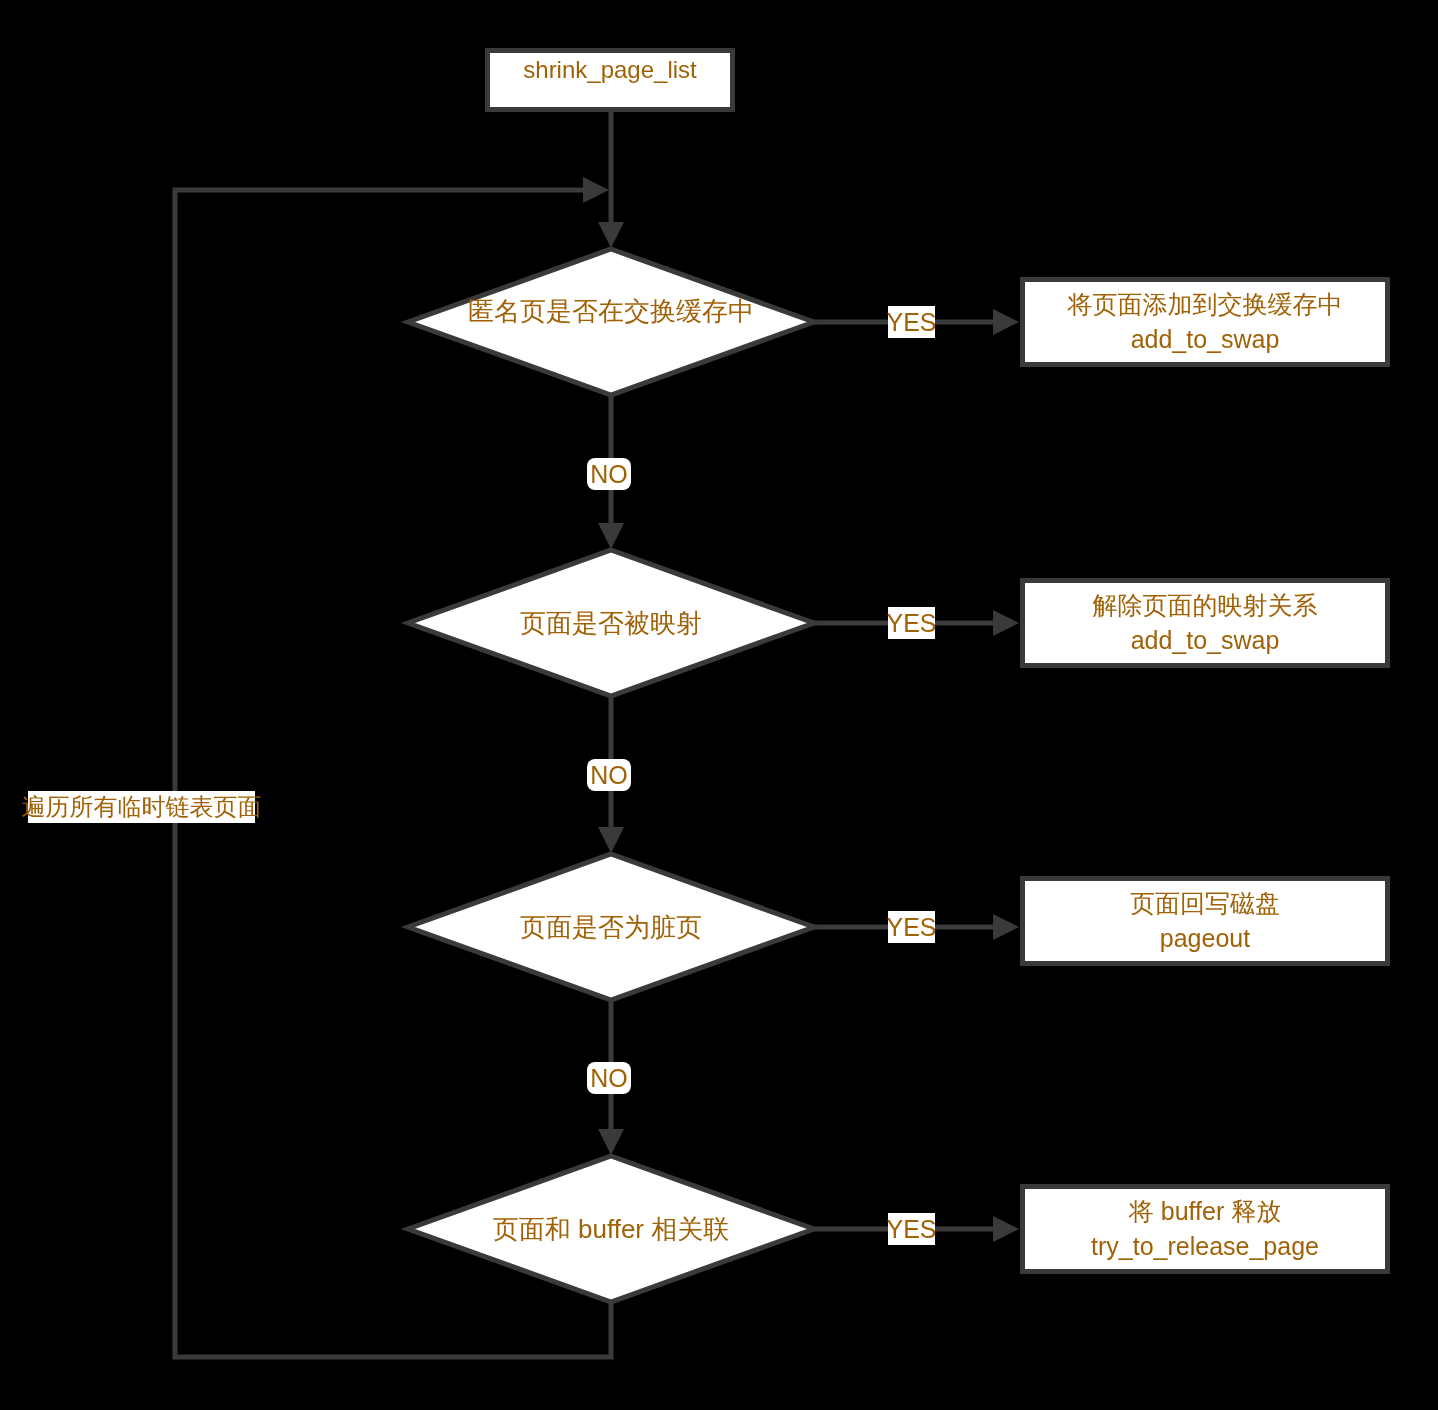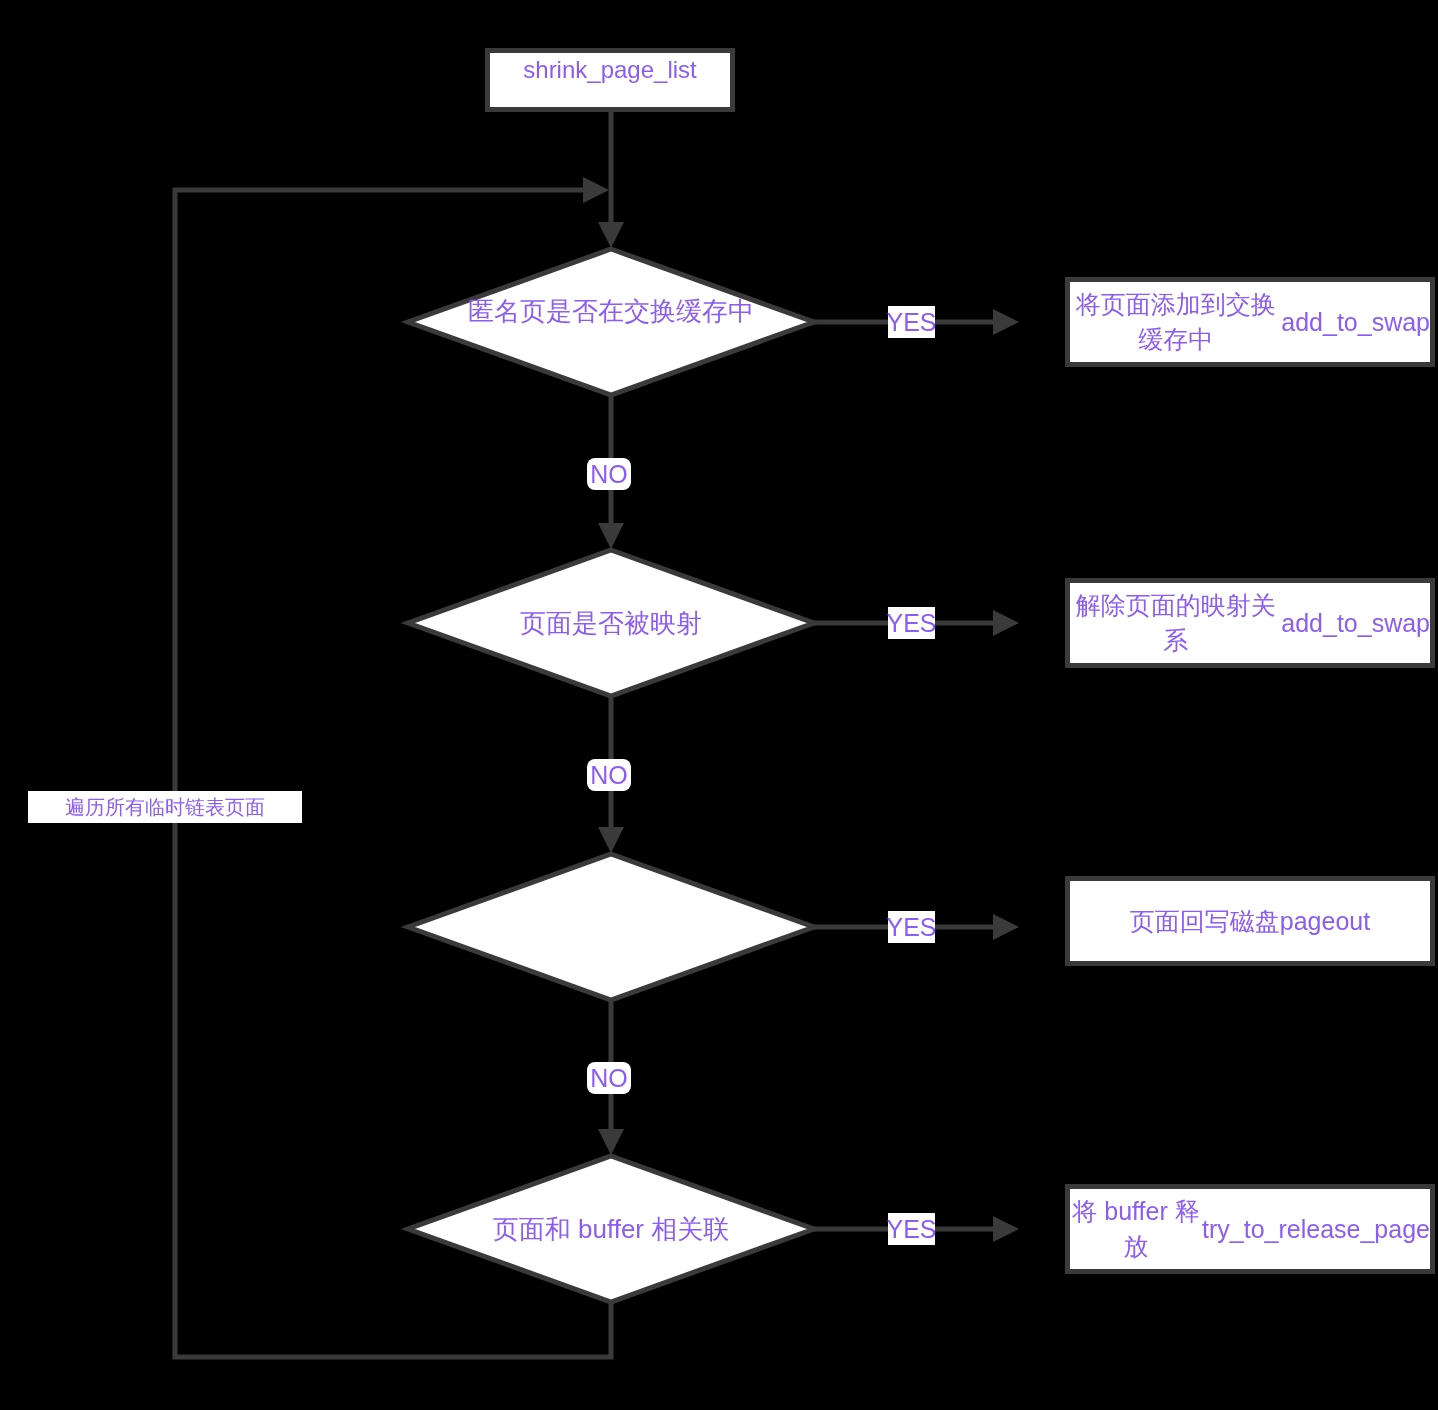--- a/index.html
+++ b/index.html
@@ -3,21 +3,21 @@
 <meta charset="utf-8">
 <style>
   html, body {
     margin: 0; padding: 0; background: #000000;
   }
   .canvas {
     position: relative;
     width: 1438px; height: 1410px;
     background: #000000;
     font-family: "Liberation Sans", sans-serif;
-    color: #8b5cf6;
+    color: #a16207;
     overflow: hidden;
   }
   .canvas svg { position: absolute; left: 0; top: 0; }
 
   .start-node {
     position: absolute; left: 485px; top: 48px;
     width: 240px; height: 51px;
     background: #ffffff; border: 5px solid #3a3a3a;
     display: flex; align-items: flex-start; justify-content: center;
     padding-top: 3px;
@@ -25,37 +25,37 @@
   }
   .diamond-label {
     position: absolute; left: 408px; width: 406px; height: 34px;
     display: flex; align-items: center; justify-content: center;
     text-align: center; font-size: 26px;
   }
   .action-node {
     position: absolute; left: 1020px;
     width: 360px; height: 80px;
     background: #ffffff; border: 5px solid #3a3a3a;
-    display: flex; flex-direction: row;
+    display: flex; flex-direction: column;
     align-items: center; justify-content: center;
-    text-align: center; font-size: 25px; line-height: 35px; margin-left: 45px;
+    text-align: center; font-size: 25px; line-height: 35px;
   }
   .edge-label {
     position: absolute; background: #ffffff;
     display: flex; align-items: center; justify-content: center;
     font-size: 25px;
   }
   .lbl-yes { width: 47px; height: 32px; left: 888px; }
   .lbl-no  { width: 44px; height: 32px; left: 587px; border-radius: 8px; }
   .lbl-loop {
     position: absolute; left: 28px; top: 791px;
-    width: 274px; height: 32px;
+    width: 227px; height: 32px;
     background: #ffffff;
     display: flex; align-items: center; justify-content: center;
-    font-size: 20px; white-space: nowrap;
+    font-size: 24px; white-space: nowrap;
   }
 </style>
 </head>
 <body>
 
 <div class="canvas">
 
   <svg width="1438" height="1410" viewBox="0 0 1438 1410">
 
     <g stroke="#3a3a3a" stroke-width="5" fill="none">
@@ -89,20 +89,21 @@
       <polygon points="611,1156 814,1229 611,1302 408,1229"></polygon>
     </g>
   </svg>
 
   <div class="start-node">
     <span>shrink_page_list</span>
   </div>
 
   <div class="diamond-label" style="top:294px">匿名页是否在交换缓存中</div>
   <div class="diamond-label" style="top:606px">页面是否被映射</div>
+  <div class="diamond-label" style="top:910px">页面是否为脏页</div>
   <div class="diamond-label" style="top:1212px">页面和 buffer 相关联</div>
 
   <div class="action-node" style="top:277px">
     <span>将页面添加到交换缓存中</span>
     <span>add_to_swap</span>
   </div>
   <div class="action-node" style="top:578px">
     <span>解除页面的映射关系</span>
     <span>add_to_swap</span>
   </div>

